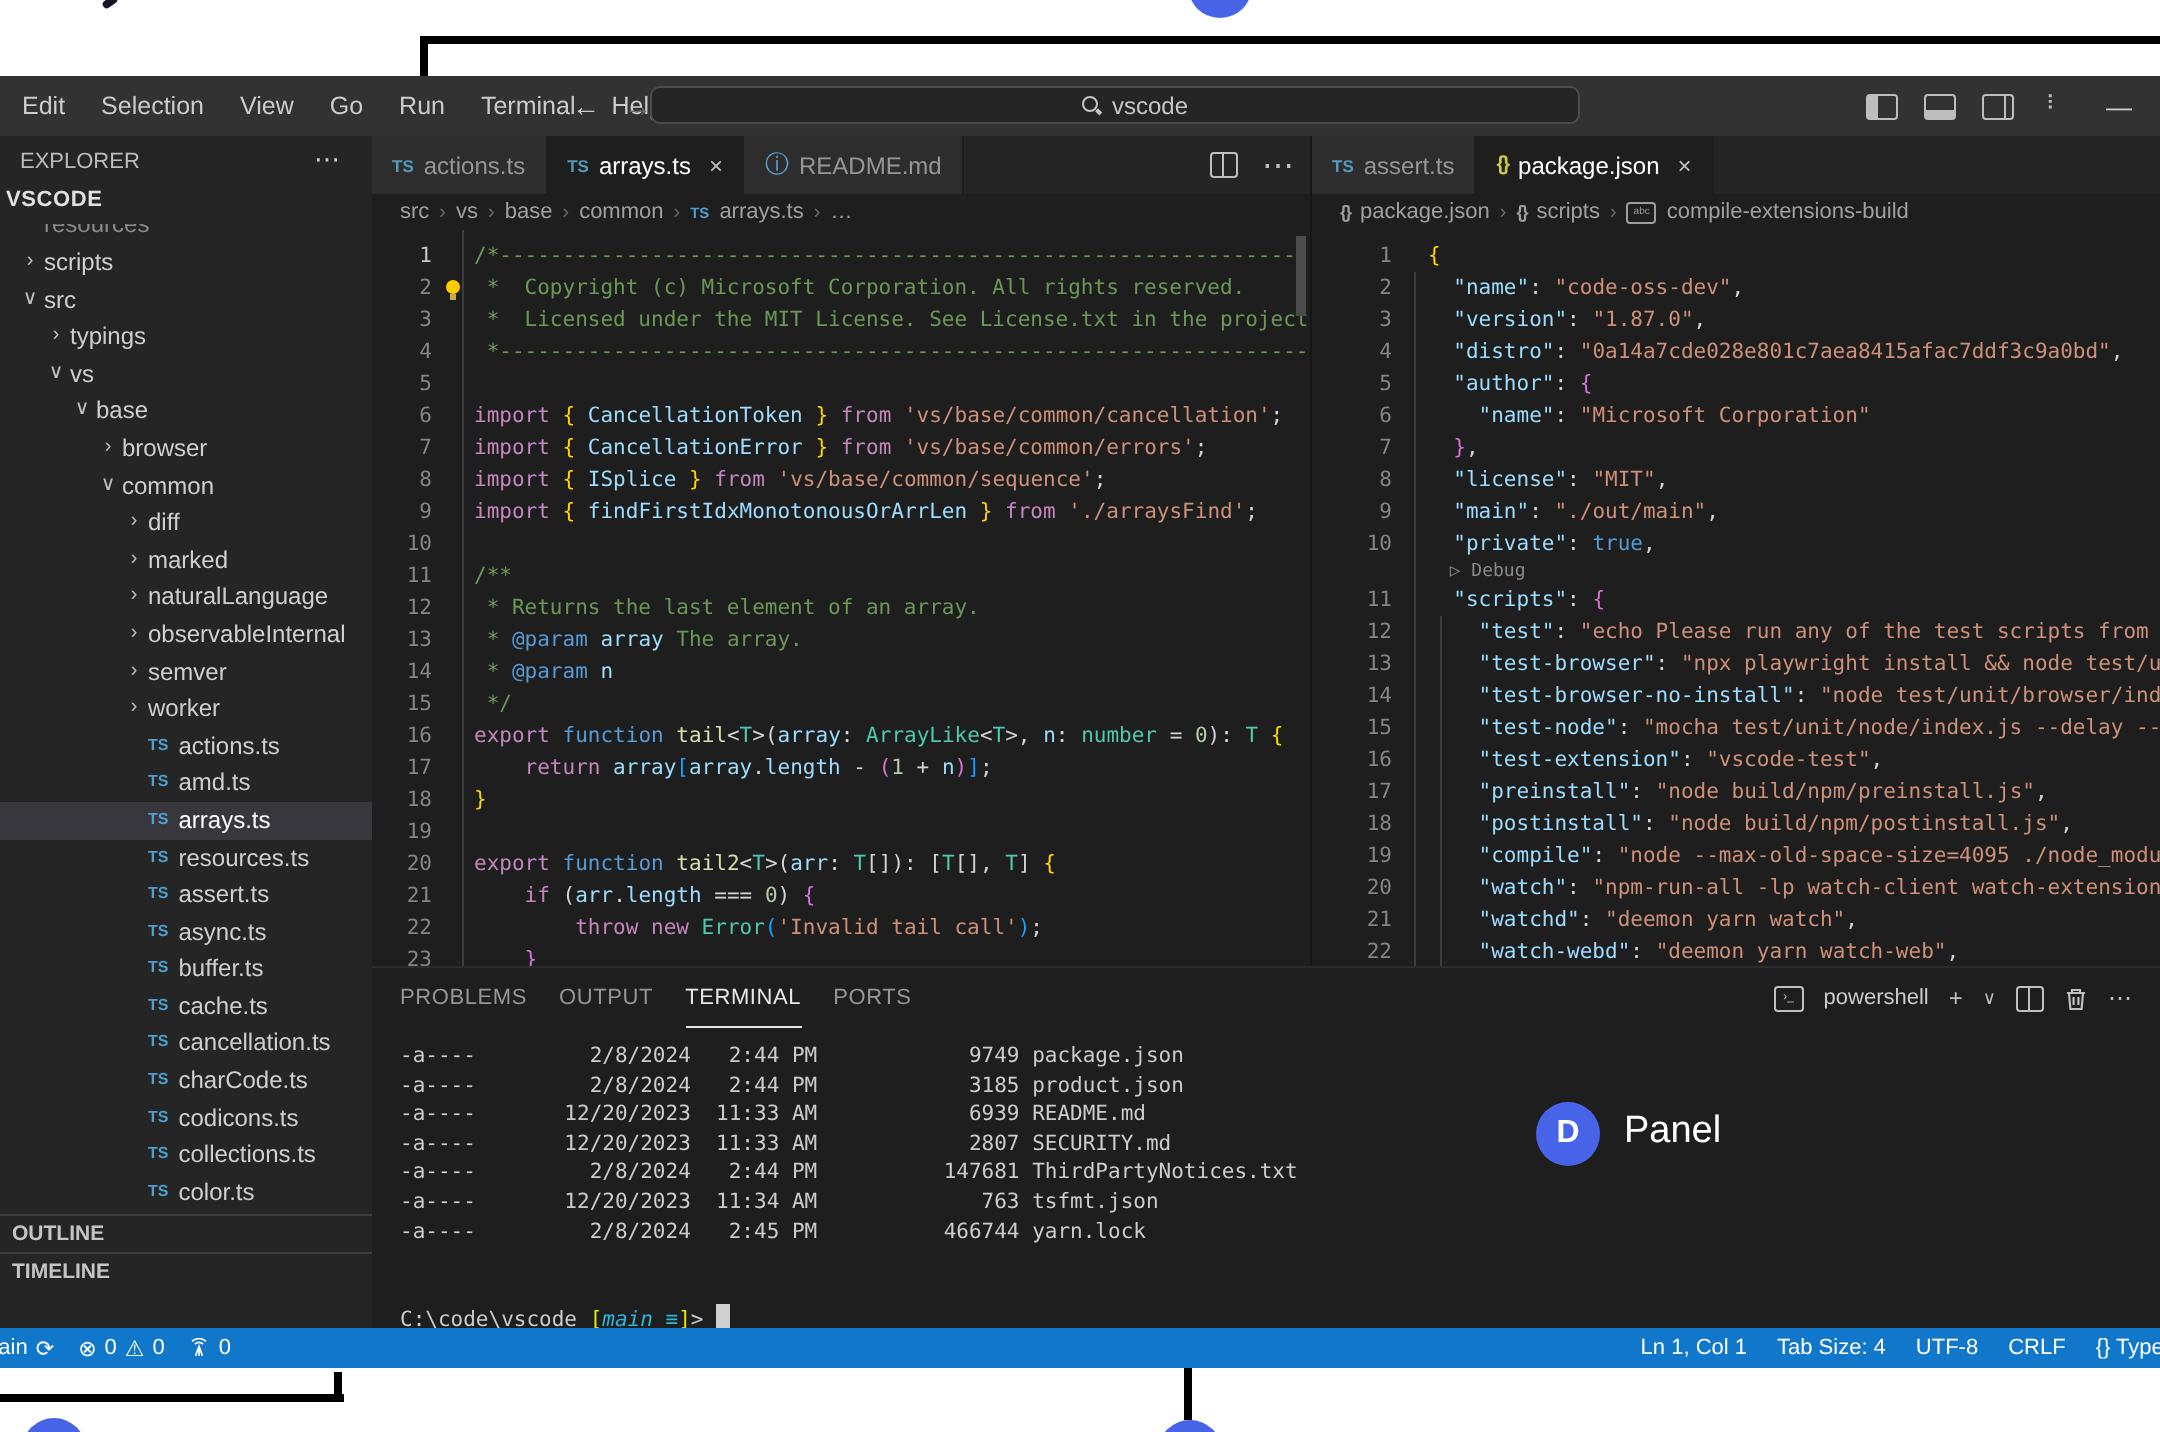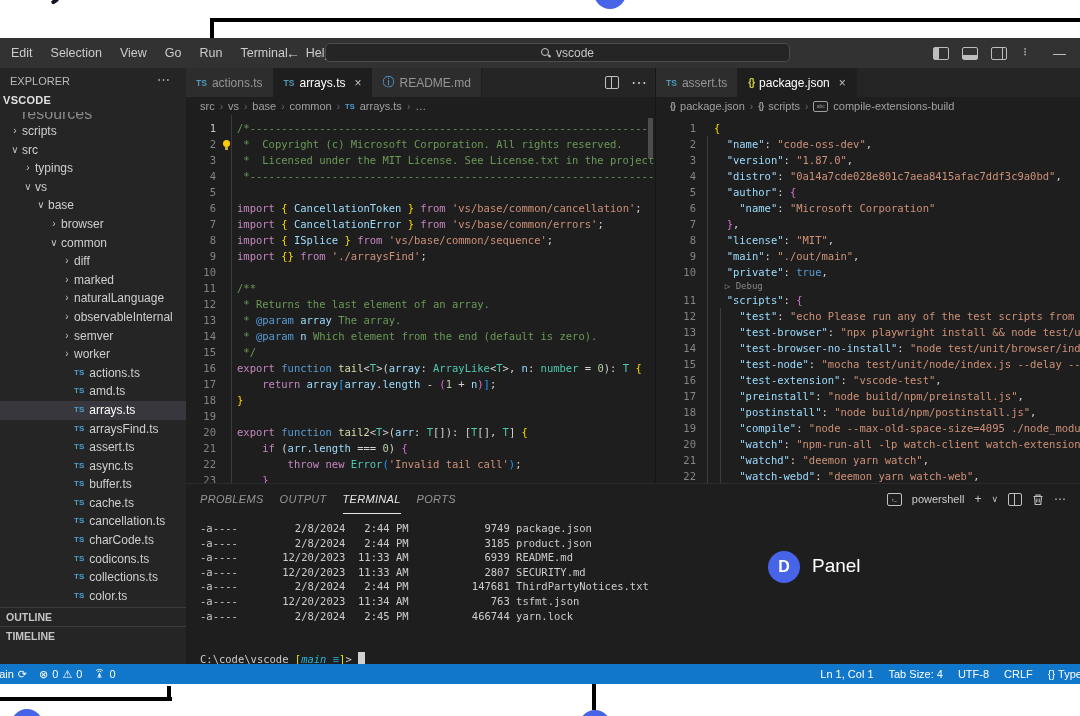--- a/index.html
+++ b/index.html
@@ -33,21 +33,21 @@
   .li-bottom::before{content:"";position:absolute;left:0;right:0;bottom:0;height:4px;background:#bdbdbd;}
   .li-right::before{content:"";position:absolute;right:3px;top:0;bottom:0;width:1.3px;background:#bdbdbd;}
   .li-custom{border:none;width:16px;height:12px;color:#bdbdbd;font-size:10px;line-height:12px;letter-spacing:1px;}
   .minimize{color:#cccccc;font-size:13px;margin-left:4px;}
   
   .sidebar{position:absolute;left:0;top:30px;width:186px;height:596px;background:#252526;overflow:hidden;}
   .sb-header{position:absolute;left:10px;top:7px;font-size:11px;color:#bbbbbb;}
   .sb-dots{position:absolute;right:16px;top:4px;color:#cccccc;font-size:13px;}
   .sb-ws{position:absolute;left:3px;top:26px;font-size:11px;font-weight:bold;color:#e0e0e0;letter-spacing:.3px;}
   .sb-partial{position:absolute;left:0;top:44px;height:8px;width:100%;overflow:hidden;}
-  .sb-partial span{display:block;transform:translateY(-7px);padding-left:22px;color:#8a8a8a;font-size:16px;}
+  .sb-partial span{display:block;transform:translateY(-7px);padding-left:22px;color:#8a8a8a;font-size:12px;}
   .tree{position:absolute;left:0;top:54px;right:0;}
   .trow{height:18.6px;line-height:18.6px;font-size:12px;color:#cfcfcf;display:flex;align-items:center;white-space:nowrap;}
   .trow.sel{background:#37373d;color:#ffffff;}
   .chev{width:14px;flex:none;color:#c0c0c0;font-size:10px;text-align:center;}
   .ts-ic{flex:none;color:#4d9fcf;font-size:8px;font-weight:bold;margin-right:5px;}
   .sb-sec{position:absolute;left:0;right:0;height:19px;border-top:1px solid #3c3c3c;background:#252526;
           font-size:10.5px;font-weight:bold;color:#c5c5c5;line-height:18px;padding-left:6px;box-sizing:border-box;}
   
   .editors{position:absolute;left:186px;top:30px;right:0;height:596px;}
   .group{position:absolute;top:0;height:415px;overflow:hidden;background:#1e1e1e;}
@@ -82,21 +82,21 @@
   .v{color:#9CDCFE;} .s{color:#CE9178;} .n{color:#B5CEA8;} .p{color:#D4D4D4;}
   .y{color:#FFD700;} .m{color:#DA70D6;} .b{color:#179FFF;}
   .lz{color:#8a8a8a;font-size:9px;line-height:12px;}
   .bulb{position:absolute;left:37px;top:4px;width:7px;height:7px;background:#fc0;border-radius:50%;}
   .bulb::after{content:"";position:absolute;left:2px;top:7px;width:3px;height:2.5px;background:#caa94a;}
   .guide{position:absolute;width:1px;background:#3c3c3c;}
   .scrollthumb{position:absolute;right:2px;top:50px;width:5px;height:40px;background:#4c4c4c;}
   
   .panel{position:absolute;left:0;top:415px;right:0;height:181px;background:#1e1e1e;border-top:1px solid #2b2b2b;}
   .ptabs{position:absolute;left:14px;top:0;height:30px;display:flex;align-items:center;gap:16px;
-         font-size:11px;letter-spacing:.3px;color:#969696;font-style:italic;}
+         font-size:11px;letter-spacing:.3px;color:#969696;}
   .ptab{height:28px;line-height:28px;}
   .ptab.active{color:#e7e7e7;border-bottom:1px solid #e7e7e7;}
   .ptools{position:absolute;right:14px;top:0;height:30px;display:flex;align-items:center;gap:10px;color:#c0c0c0;font-size:12px;}
   .term-ic{width:13px;height:11px;border:1.2px solid #c0c0c0;border-radius:2px;font-size:6px;line-height:10px;
            text-align:center;color:#c0c0c0;}
   .shell-label{font-size:11px;color:#cccccc;}
   .term{position:absolute;left:14px;top:37px;right:0;bottom:0;font-family:"DejaVu Sans Mono",monospace;
         font-size:10.5px;line-height:14.6px;color:#cccccc;white-space:pre;}
   .trm-row{height:14.6px;}
   .tw{color:#cccccc;margin-top:46px;} .tyb{color:#e5e510;} .tcy{color:#29b8db;font-style:italic;}
@@ -219,21 +219,21 @@
             <span>amd.ts</span>
           </div>
           <div class="trow sel" style="padding-left: 60px;">
             <span class="chev"></span>
             <span class="ts-ic">TS</span>
             <span>arrays.ts</span>
           </div>
           <div class="trow" style="padding-left: 60px;">
             <span class="chev"></span>
             <span class="ts-ic">TS</span>
-            <span>arraysFind.ts</span>
+            <span>resources.ts</span>
           </div>
           <div class="trow" style="padding-left: 60px;">
             <span class="chev"></span>
             <span class="ts-ic">TS</span>
             <span>assert.ts</span>
           </div>
           <div class="trow" style="padding-left: 60px;">
             <span class="chev"></span>
             <span class="ts-ic">TS</span>
             <span>async.ts</span>
@@ -322,26 +322,26 @@
         <div class="codearea">
           <div class="guide" style="left:45px;top:0;bottom:0;"></div>
         <div class="cl cur"><span class="num">1</span><span class="c">/*---------------------------------------------------------------------------------------------------------</span></div>
             <div class="cl"><span class="num">2</span><span class="bulb"></span><span class="c"> *  Copyright (c) Microsoft Corporation. All rights reserved.</span></div>
             <div class="cl"><span class="num">3</span><span class="c"> *  Licensed under the MIT License. See License.txt in the project root for license information.</span></div>
             <div class="cl"><span class="num">4</span><span class="c"> *--------------------------------------------------------------------------------------------------------*/</span></div>
             <div class="cl"><span class="num">5</span></div>
             <div class="cl"><span class="num">6</span><span class="k">import</span><span class="p"> </span><span class="y">{</span><span class="v"> CancellationToken </span><span class="y">}</span><span class="k"> from </span><span class="s">'vs/base/common/cancellation'</span><span class="p">;</span></div>
             <div class="cl"><span class="num">7</span><span class="k">import</span><span class="p"> </span><span class="y">{</span><span class="v"> CancellationError </span><span class="y">}</span><span class="k"> from </span><span class="s">'vs/base/common/errors'</span><span class="p">;</span></div>
             <div class="cl"><span class="num">8</span><span class="k">import</span><span class="p"> </span><span class="y">{</span><span class="v"> ISplice </span><span class="y">}</span><span class="k"> from </span><span class="s">'vs/base/common/sequence'</span><span class="p">;</span></div>
-            <div class="cl"><span class="num">9</span><span class="k">import</span><span class="p"> </span><span class="y">{</span><span class="y">}</span><span class="k"> from </span><span class="s">'./arraysFind'</span><span class="p">;</span></div>
+            <div class="cl"><span class="num">9</span><span class="k">import</span><span class="p"> </span><span class="y">{</span><span class="v"> findFirstIdxMonotonousOrArrLen </span><span class="y">}</span><span class="k"> from </span><span class="s">'./arraysFind'</span><span class="p">;</span></div>
             <div class="cl"><span class="num">10</span></div>
             <div class="cl"><span class="num">11</span><span class="c">/**</span></div>
             <div class="cl"><span class="num">12</span><span class="c"> * Returns the last element of an array.</span></div>
             <div class="cl"><span class="num">13</span><span class="c"> * </span><span class="d">@param</span><span class="v"> array</span><span class="c"> The array.</span></div>
-            <div class="cl"><span class="num">14</span><span class="c"> * </span><span class="d">@param</span><span class="v"> n</span><span class="c"> Which element from the end (default is zero).</span></div>
+            <div class="cl"><span class="num">14</span><span class="c"> * </span><span class="d">@param</span><span class="v"> n</span></div>
             <div class="cl"><span class="num">15</span><span class="c"> */</span></div>
             <div class="cl"><span class="num">16</span><span class="k">export </span><span class="d">function </span><span class="f">tail</span><span class="p">&lt;</span><span class="t">T</span><span class="p">&gt;(</span><span class="v">array</span><span class="p">: </span><span class="t">ArrayLike</span><span class="p">&lt;</span><span class="t">T</span><span class="p">&gt;, </span><span class="v">n</span><span class="p">: </span><span class="t">number</span><span class="p"> = </span><span class="n">0</span><span class="p">): </span><span class="t">T</span><span class="y"> {</span></div>
             <div class="cl"><span class="num">17</span><span class="k">    return </span><span class="v">array</span><span class="b">[</span><span class="v">array</span><span class="p">.</span><span class="v">length</span><span class="p"> - </span><span class="m">(</span><span class="n">1</span><span class="p"> + </span><span class="v">n</span><span class="m">)</span><span class="b">]</span><span class="p">;</span></div>
             <div class="cl"><span class="num">18</span><span class="y">}</span></div>
             <div class="cl"><span class="num">19</span></div>
             <div class="cl"><span class="num">20</span><span class="k">export </span><span class="d">function </span><span class="f">tail2</span><span class="p">&lt;</span><span class="t">T</span><span class="p">&gt;(</span><span class="v">arr</span><span class="p">: </span><span class="t">T</span><span class="p">[]): [</span><span class="t">T</span><span class="p">[], </span><span class="t">T</span><span class="p">] </span><span class="y">{</span></div>
             <div class="cl"><span class="num">21</span><span class="k">    if</span><span class="p"> (</span><span class="v">arr</span><span class="p">.</span><span class="v">length</span><span class="p"> === </span><span class="n">0</span><span class="p">) </span><span class="m">{</span></div>
             <div class="cl"><span class="num">22</span><span class="k">        throw new </span><span class="t">Error</span><span class="b">(</span><span class="s">'Invalid tail call'</span><span class="b">)</span><span class="p">;</span></div>
             <div class="cl"><span class="num">23</span><span class="m">    }</span></div>
           </div>

